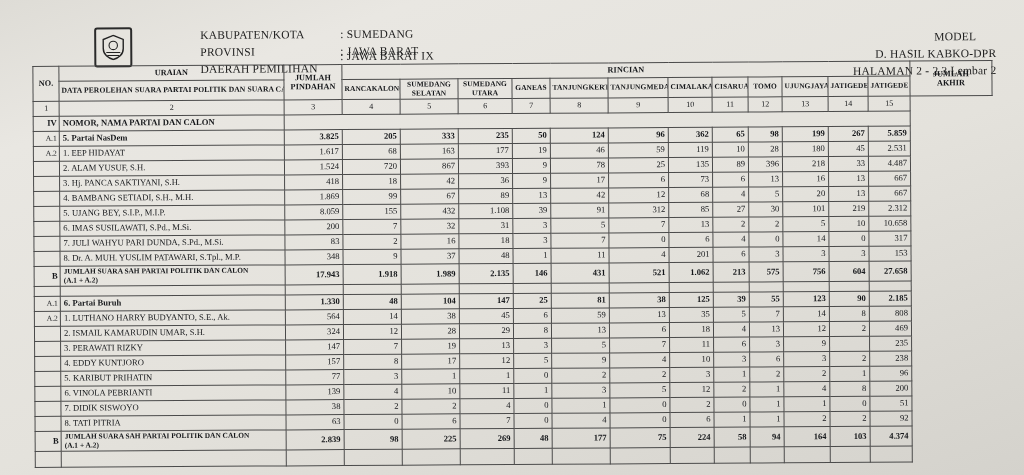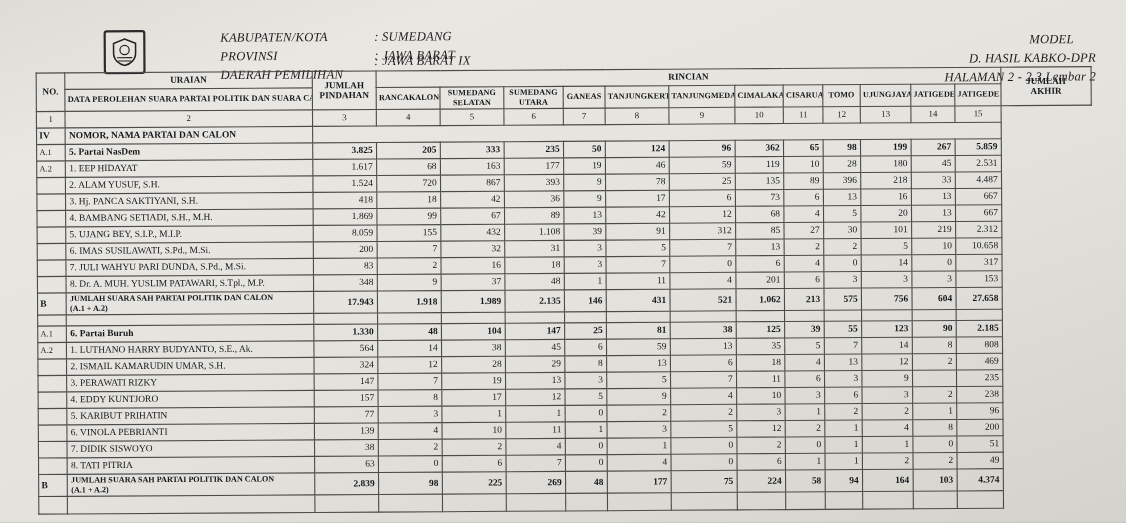--- a/index.html
+++ b/index.html
@@ -20,21 +20,20 @@
     left:22px;top:6px;width:982px;height:462px;
     transform:rotate(-0.35deg);
     transform-origin:top left;
   }
   .hdr{
     position:absolute;
     font-size:11.5px;
     letter-spacing:.2px;
     color:#1d1d1d;
     white-space:nowrap;
-    font-style:italic;
   }
   #logo{
     position:absolute;left:72px;top:22px;width:34px;height:36px;
     border:2px solid #2a2a2a;border-radius:3px;
     display:flex;align-items:center;justify-content:center;
     background:#e6e4de;
   }
   #logo svg{display:block;}
   .hdr-lbl{left:178px;}
   .hdr-val{left:318px;}
@@ -57,21 +56,21 @@
   td,th{
     border:1px solid #4b4b4b;
     padding:1px 2px;
     vertical-align:middle;
     font-weight:normal;
     line-height:1.15;
     height:12px;
     overflow:hidden;
     white-space:nowrap;
   }
-  .c{text-align:left}
+  .c{text-align:right}
   .r{text-align:right;padding-right:3px}
   .l{text-align:left;padding-left:3px}
   .b{font-weight:bold}
   .sm{font-size:7.6px}
   .tall{height:16px}
   tr.spacer td{border-left:1px solid #4b4b4b;border-right:1px solid #4b4b4b;border-top:1px solid #4b4b4b;border-bottom:1px solid #4b4b4b;height:7px;background:transparent;}
   tr.blank td{height:13px;}
   .hdrrow td{font-size:8.2px;text-align:center;font-weight:bold;letter-spacing:.1px}
   .numrow td{font-size:8px;text-align:center}
   .tot td{font-weight:bold}
@@ -497,21 +496,21 @@
             <td class="r ">6</td>
             <td class="r ">7</td>
             <td class="r ">0</td>
             <td class="r ">4</td>
             <td class="r ">0</td>
             <td class="r ">6</td>
             <td class="r ">1</td>
             <td class="r ">1</td>
             <td class="r ">2</td>
             <td class="r ">2</td>
-            <td class="r ">49</td>
+            <td class="r ">92</td>
           </tr>
           <tr class="tot">
             <td class="c b">B</td>
             <td class="l b" style="font-size:7.4px">JUMLAH SUARA SAH PARTAI POLITIK DAN CALON<br>(A.1 + A.2)</td>
             <td class="r b">2.839</td>
             <td class="r b">98</td>
             <td class="r b">225</td>
             <td class="r b">269</td>
             <td class="r b">48</td>
             <td class="r b">177</td>

